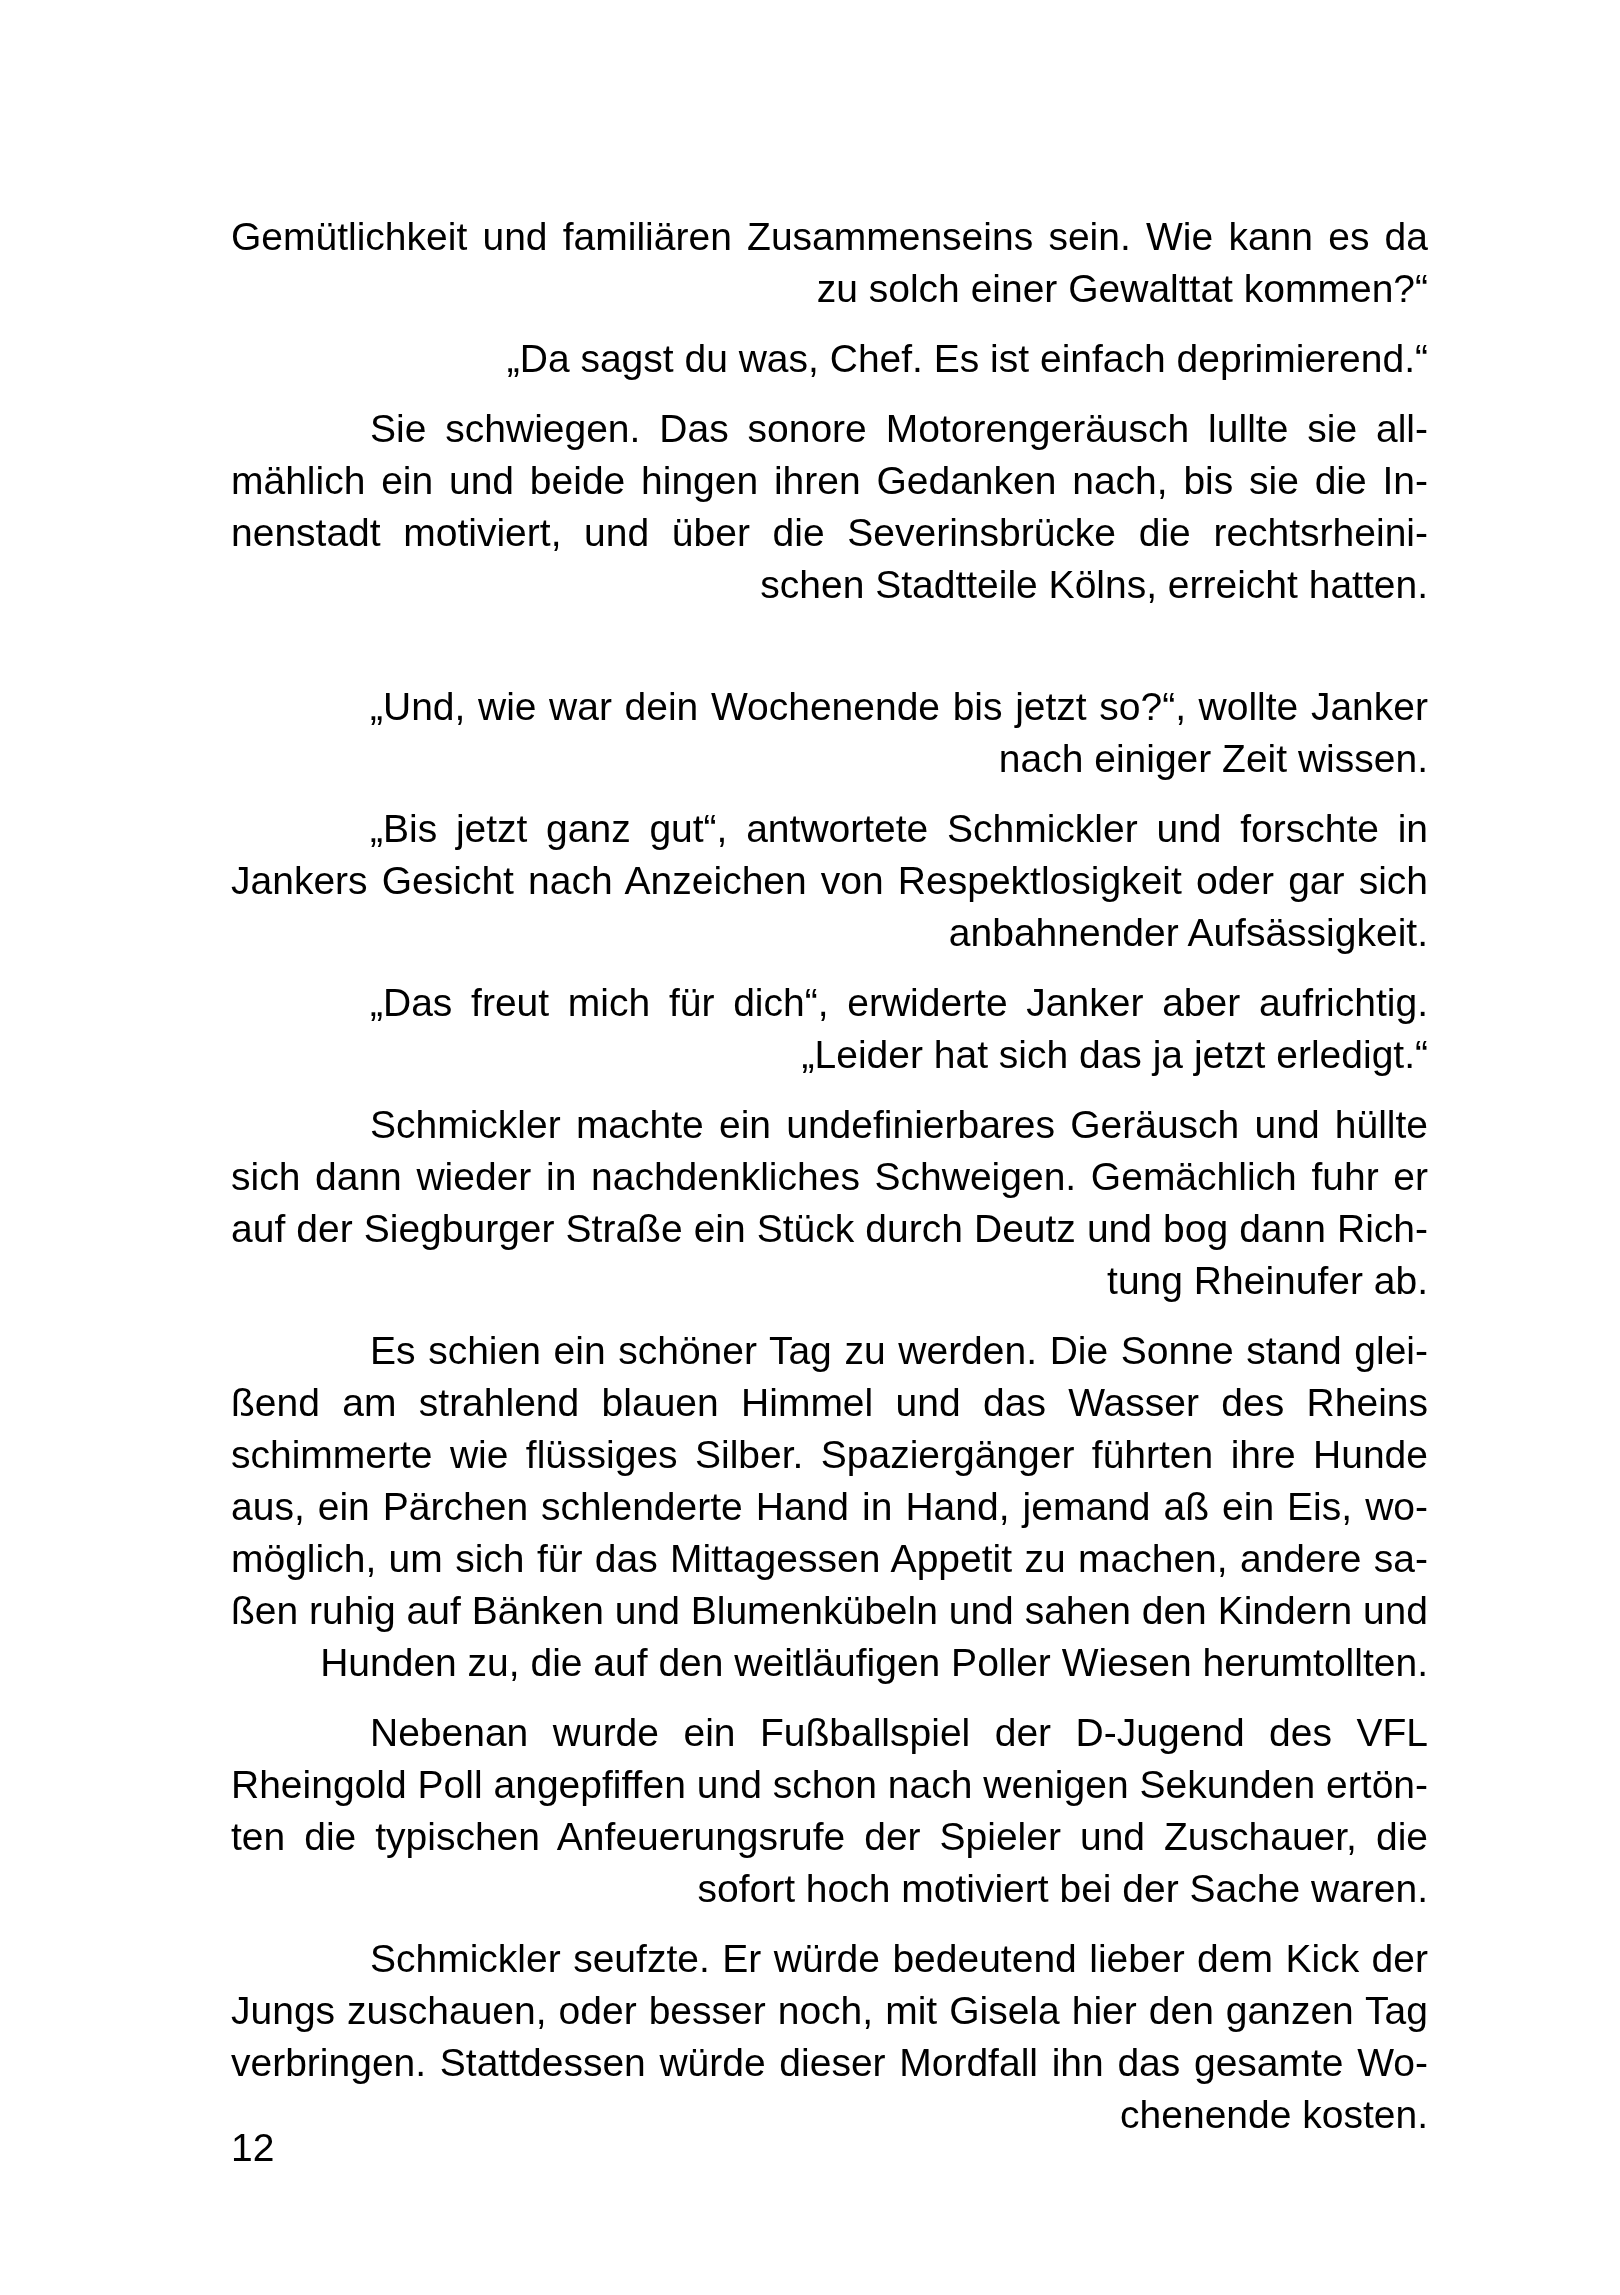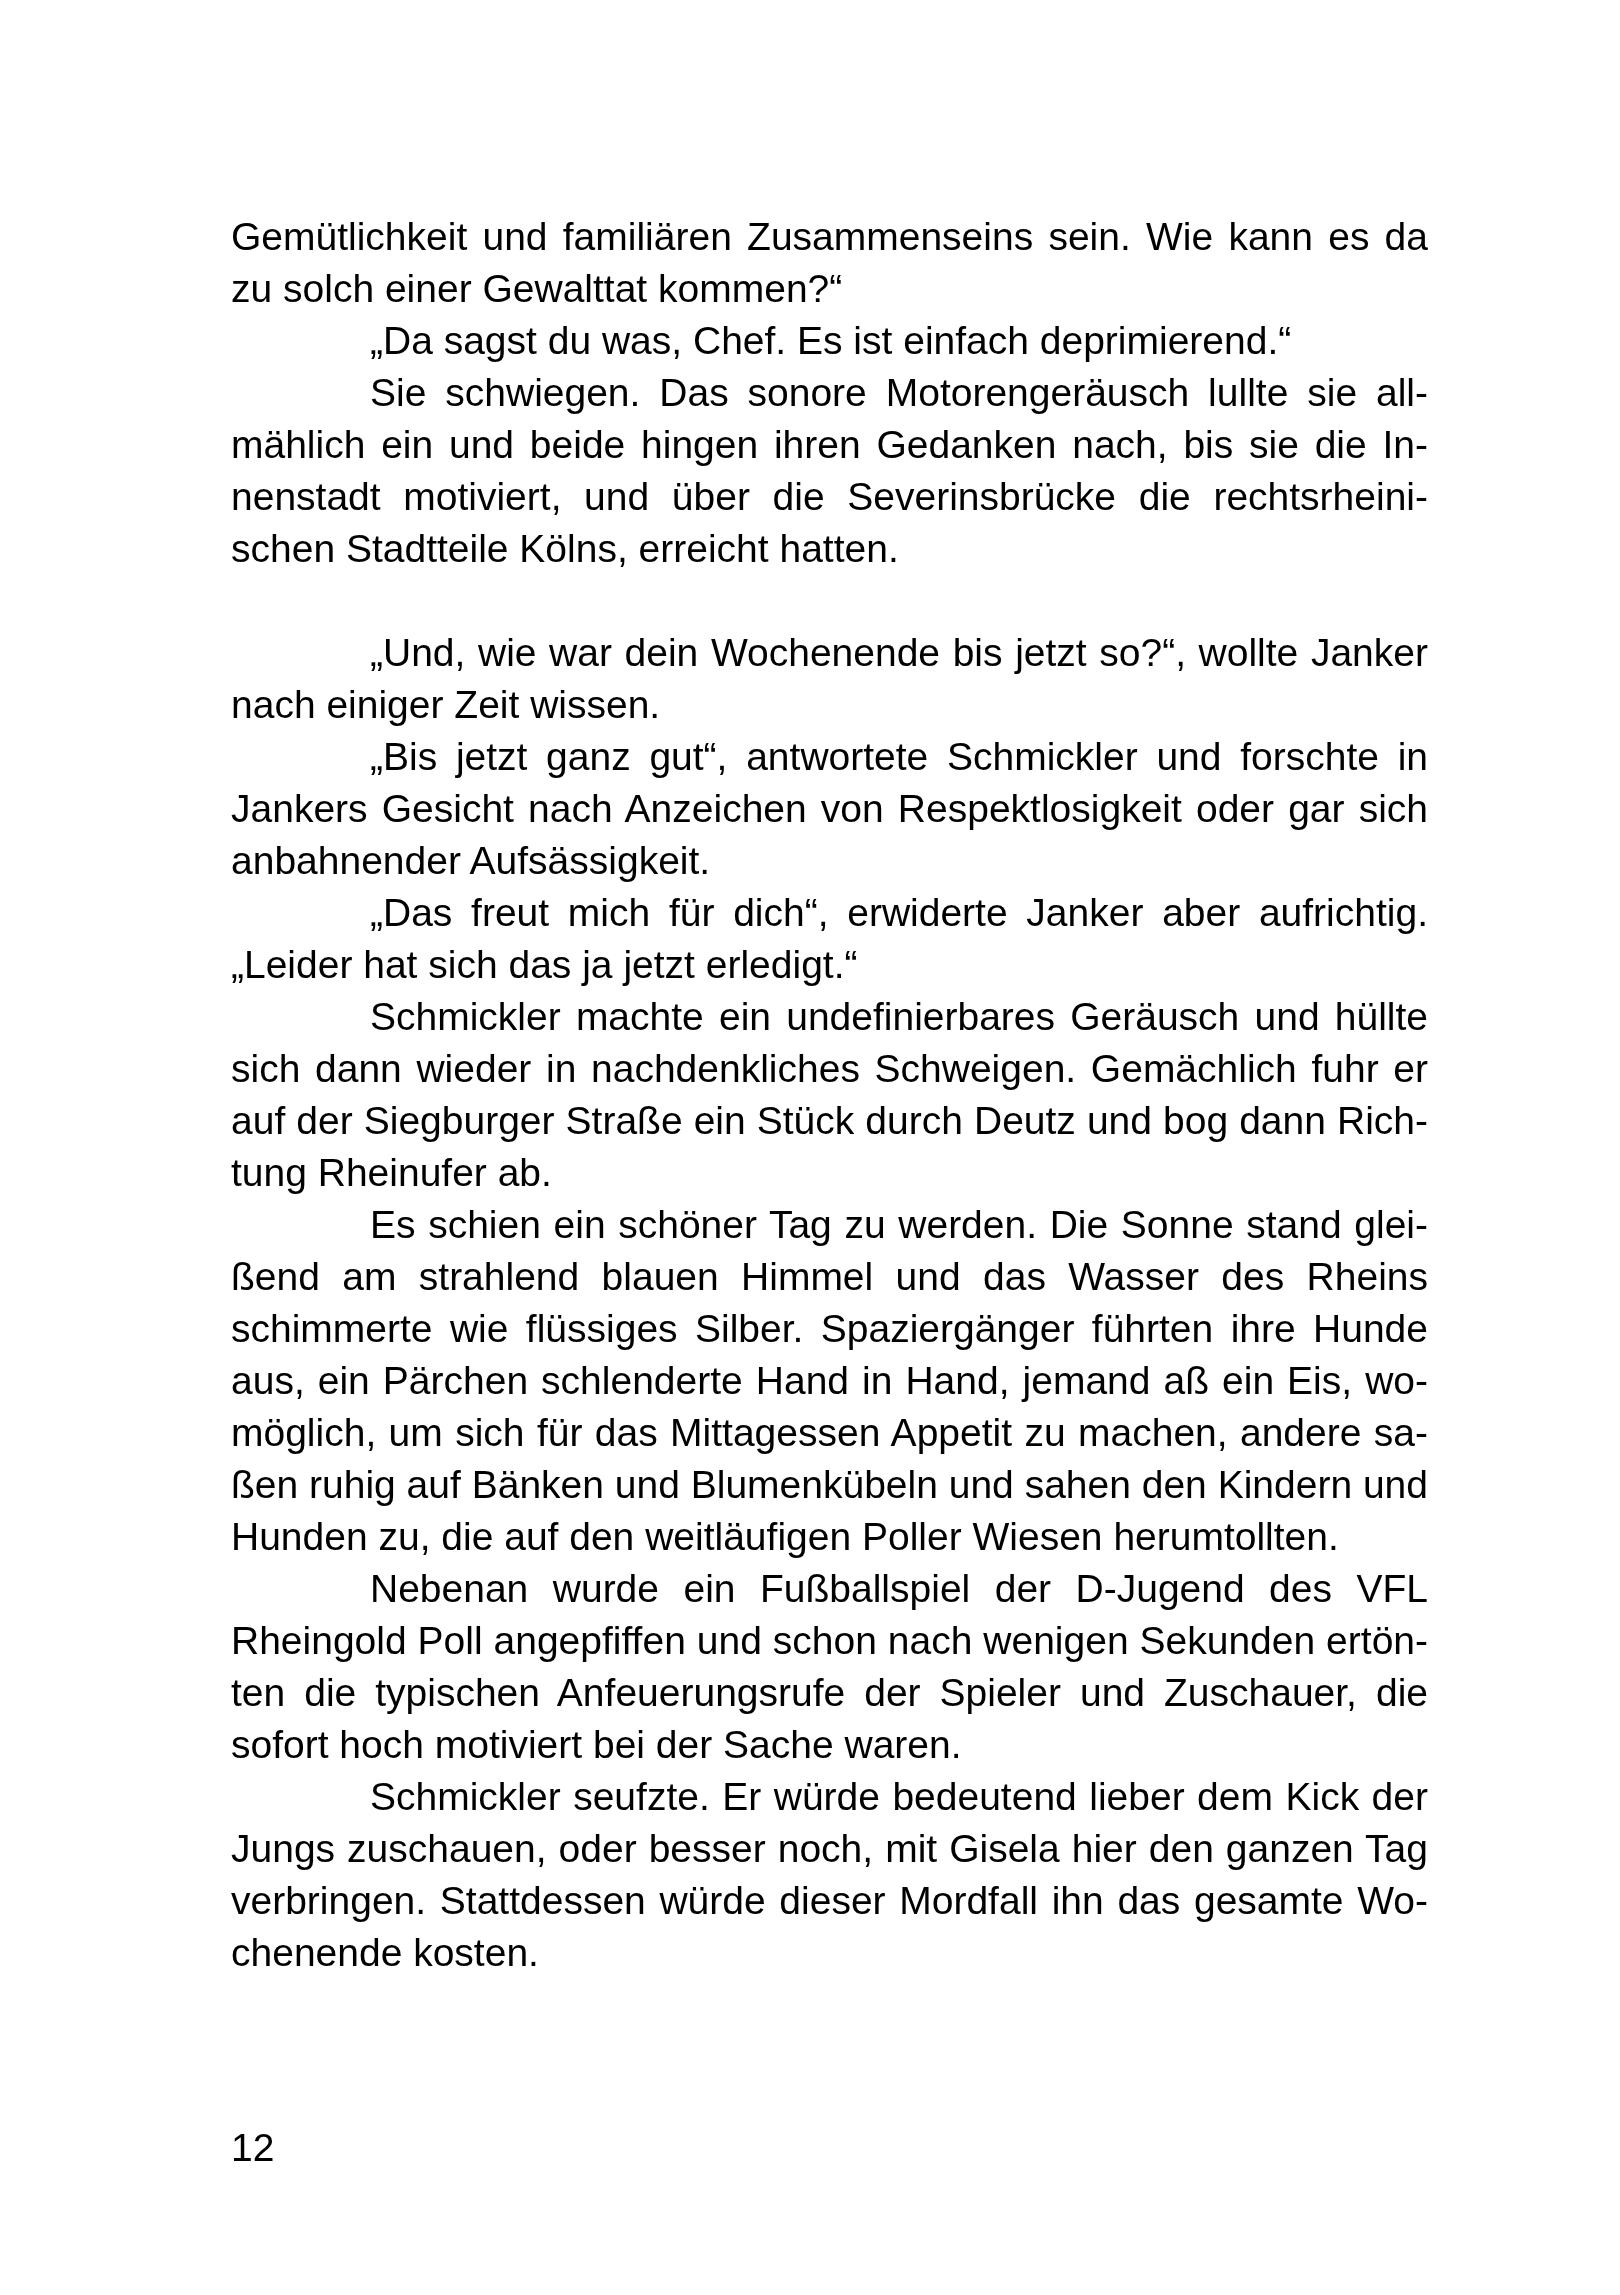--- a/index.html
+++ b/index.html
@@ -26,37 +26,38 @@
   }
   .para {
     margin: 0;
     padding: 0;
   }
   .line {
     height: 52px;
     line-height: 52px;
     overflow: hidden;
     white-space: normal;
-    text-align: left;
+    text-align: right;
     hyphens: none;
   }
   
   .j {
     text-align: justify;
     text-align-last: justify;
   }
   .j::after {
     content: "";
     display: inline-block;
     width: 100%;
     height: 0;
   }
   
   .ind {
     text-indent: 139px;
+    margin-top: 18px;
   }
   .blank-line {
     height: 52px;
   }
   .footer {
     position: absolute;
     left: 231px;
     top: 2122px;
     width: 1197px;
     font-size: 39px;

